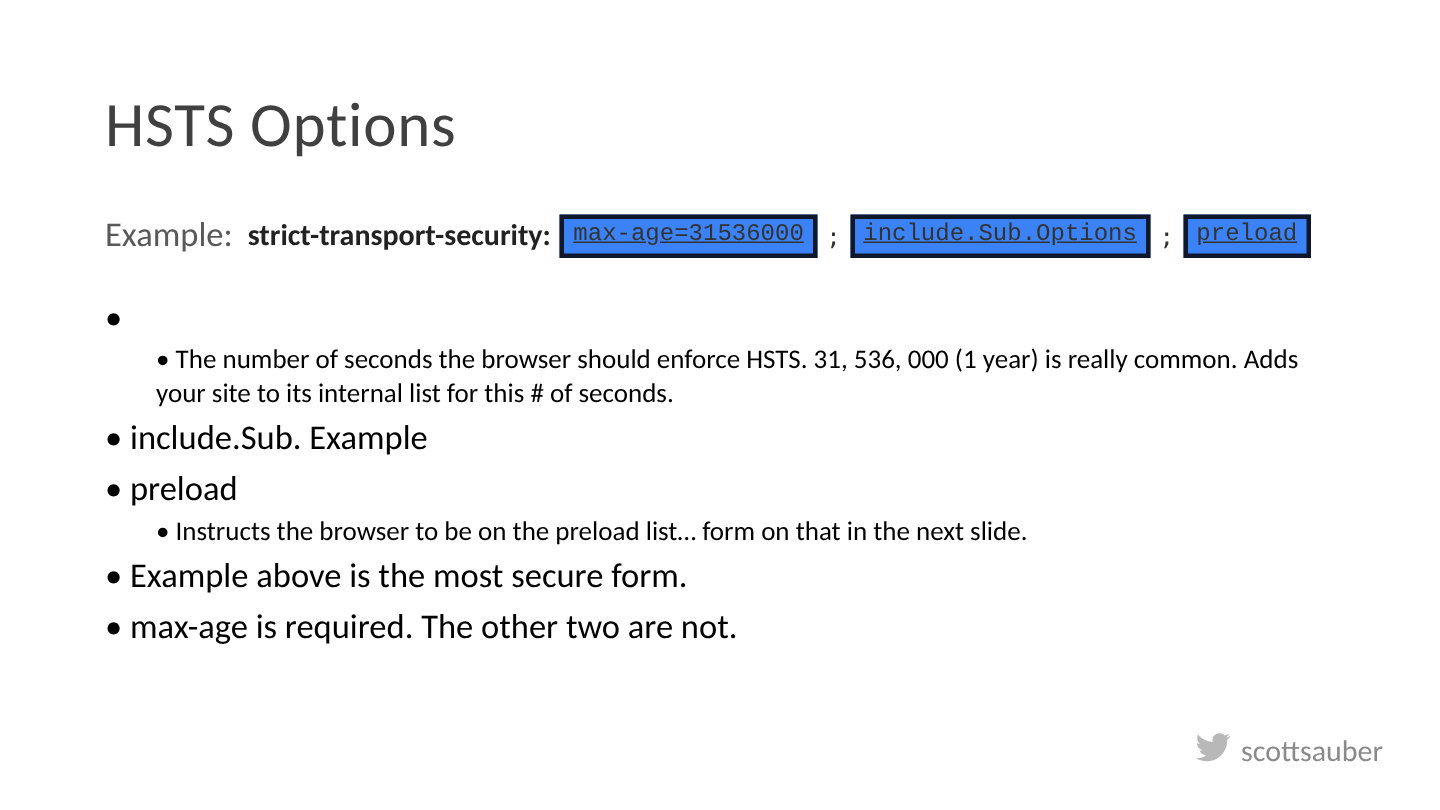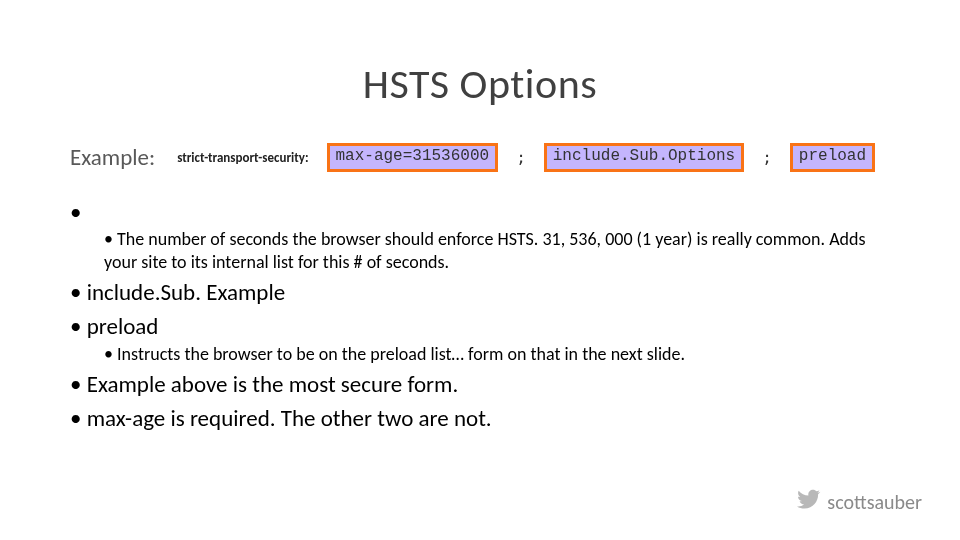--- a/index.html
+++ b/index.html
@@ -18,47 +18,47 @@
     height: 540px;
     box-sizing: border-box;
     padding: 58px 70px 0 70px;
   }
   .title {
     font-size: 42px;
     font-weight: 400;
     color: #404040;
     letter-spacing: 0.5px;
     margin-bottom: 34px;
-    text-align: center;
   }
   .example-line {
     display: flex;
     align-items: center;
-    gap: 18px;
+    gap: 6px;
     margin-bottom: 26px;
   }
   .example-label {
     font-size: 23px;
     color: #595959;
     margin-right: 4px;
   }
   .hdr-name {
     font-family: Calibri, "Segoe UI", Arial, sans-serif;
     font-weight: 700;
-    font-size: 13px;
+    font-size: 20px;
     color: #222;
   }
   .redbox {
-    border: 3px solid #f97316;
+    border: 3px solid #0f172a;
     padding: 2px 6px 3px 6px;
     font-family: Consolas, "Courier New", monospace;
     font-size: 16px;
     color: #333;
-    background: #c4b5fd;
+    background: #3b82f6;
     line-height: 1.1;
+    text-decoration: underline;
   }
   .semi {
     font-family: Consolas, monospace;
     font-size: 16px;
     color: #333;
   }
   ul.top {
     list-style: none;
     padding: 0;
     margin: 0;

